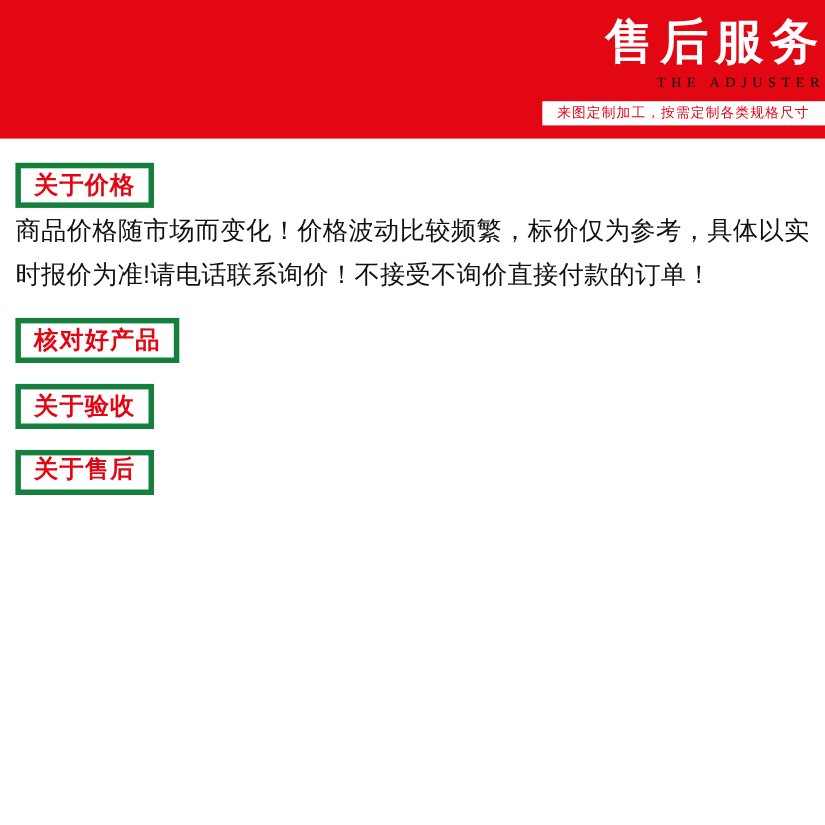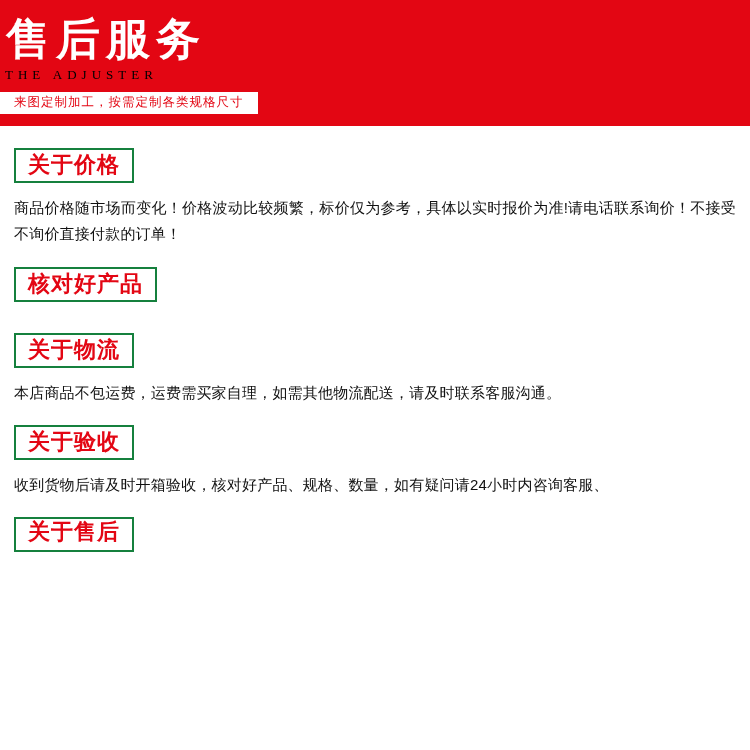--- a/index.html
+++ b/index.html
@@ -22,21 +22,21 @@
     background: #ffffff;
   }
 
   
   .banner {
     background: #e30613;
     height: 126px;
     width: 750px;
     display: flex;
     flex-direction: column;
-    align-items: flex-start;
+    align-items: flex-end;
     justify-content: flex-start;
     padding-top: 14px;
     box-sizing: border-box;
   }
   .banner-title {
     color: #ffffff;
     font-size: 44px;
     font-weight: bold;
     letter-spacing: 6px;
     line-height: 1.12;
@@ -67,31 +67,30 @@
   }
   .section {
     margin-bottom: 19px;
   }
   .section:last-child {
     margin-bottom: 0;
     font-family: Liberation Mono, monospace;
   }
   .sec-head {
     display: inline-block;
-    border: 2px solid #15803d;
+    border: 5px solid #15803d;
     color: #e30613;
     font-size: 22px;
     font-weight: bold;
     letter-spacing: 1px;
     padding: 3px 12px 5px 12px;
     line-height: 1.05;
-    margin-bottom: 12px;
   }
   .sec-body {
-    font-size: 15px;
+    font-size: 23px;
     line-height: 1.75;
     color: #111111;
     letter-spacing: 0.2px;
     text-align: justify;
     max-width: 722px;
   }
 </style>
 </head>
 <body>
 
@@ -107,28 +106,23 @@
 
     <div class="section">
       <div class="sec-head">关于价格</div>
       <div class="sec-body">商品价格随市场而变化！价格波动比较频繁，标价仅为参考，具体以实时报价为准!请电话联系询价！不接受不询价直接付款的订单！</div>
     </div>
 
     <div class="section">
       <div class="sec-head">核对好产品</div>
     </div>
 
-    <div class="section">
-      <div class="sec-head">关于物流</div>
-      <div class="sec-body">本店商品不包运费，运费需买家自理，如需其他物流配送，请及时联系客服沟通。</div>
-    </div>
 
     <div class="section">
       <div class="sec-head">关于验收</div>
-      <div class="sec-body">收到货物后请及时开箱验收，核对好产品、规格、数量，如有疑问请24小时内咨询客服、</div>
     </div>
 
     <div class="section">
       <div class="sec-head">关于售后</div>
     </div>
 
   </div>
 </div>
 
 </body></html>

